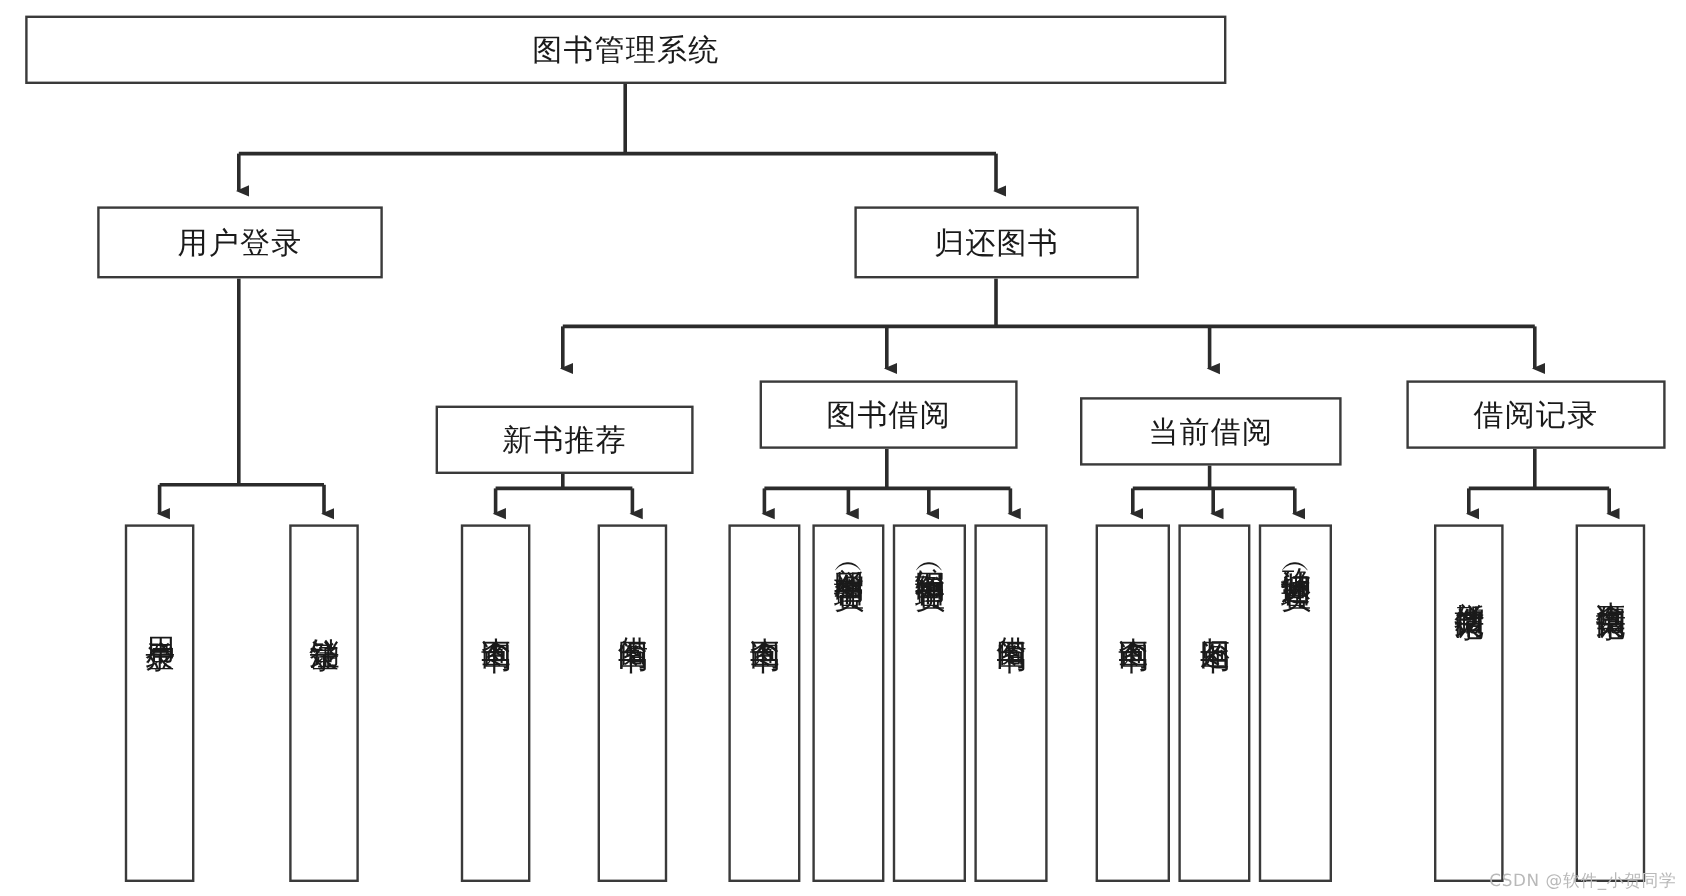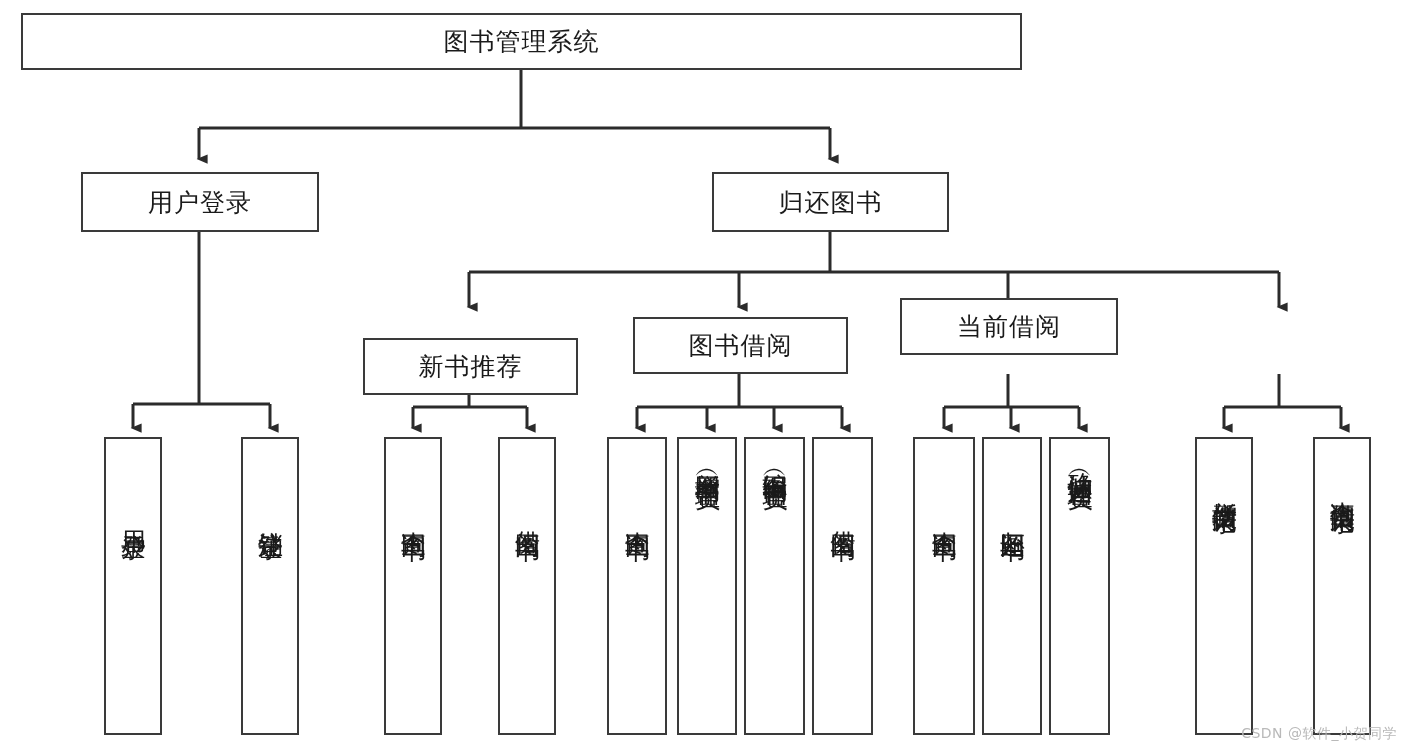--- a/index.html
+++ b/index.html
@@ -134,22 +134,25 @@
   <div class="node horiz" style="left:712px; top:172px; width:237px; height:60px;">
     <span>归还图书</span>
   </div>
 
   <div class="node horiz" style="left:363px; top:317px; width:215px; height:57px;margin-top:21px;">
     <span>新书推荐</span>
   </div>
   <div class="node horiz" style="left:633px; top:317px; width:215px; height:57px;">
     <span>图书借阅</span>
   </div>
-  <div class="node horiz" style="left:900px; top:298px; width:218px; height:57px;">
+  <div class="node horiz" style="left:900px; top:331px; width:218px; height:57px;">
     <span>当前借阅</span>
+  </div>
+  <div class="node horiz" style="left:1172px; top:317px; width:216px; height:57px;">
+    <span>借阅记录</span>
   </div>
 
   <div class="node vert mid" style="left:104px; top:437px; width:58px; height:298px;">
     <span class="vtext">用户登录</span>
   </div>
   <div class="node vert mid" style="left:241px; top:437px; width:58px; height:298px;">
     <span class="vtext">注销登录</span>
   </div>
 
   <div class="node vert mid" style="left:384px; top:437px; width:58px; height:298px;">

